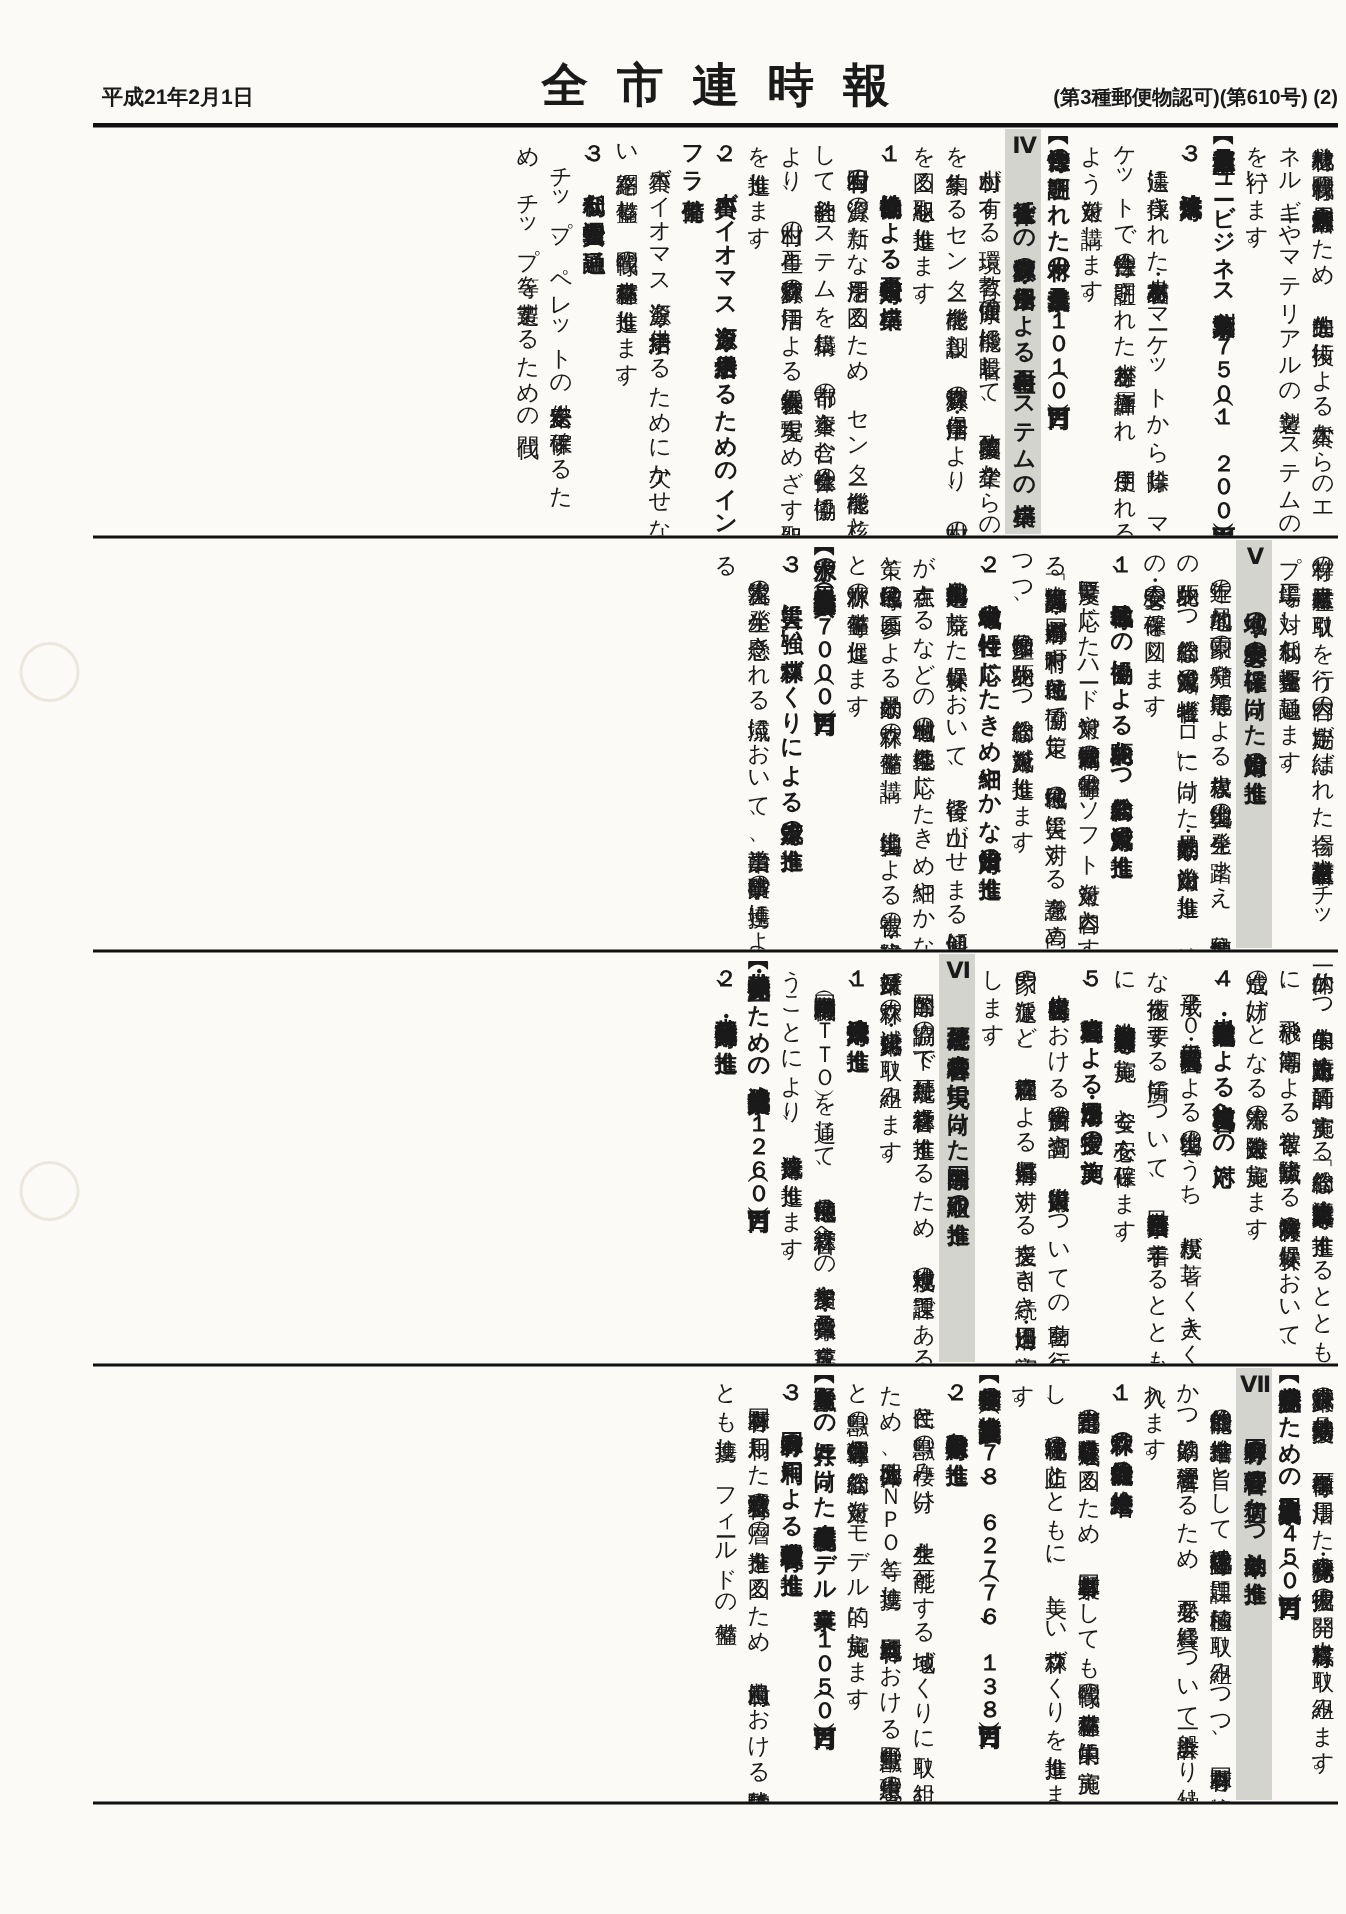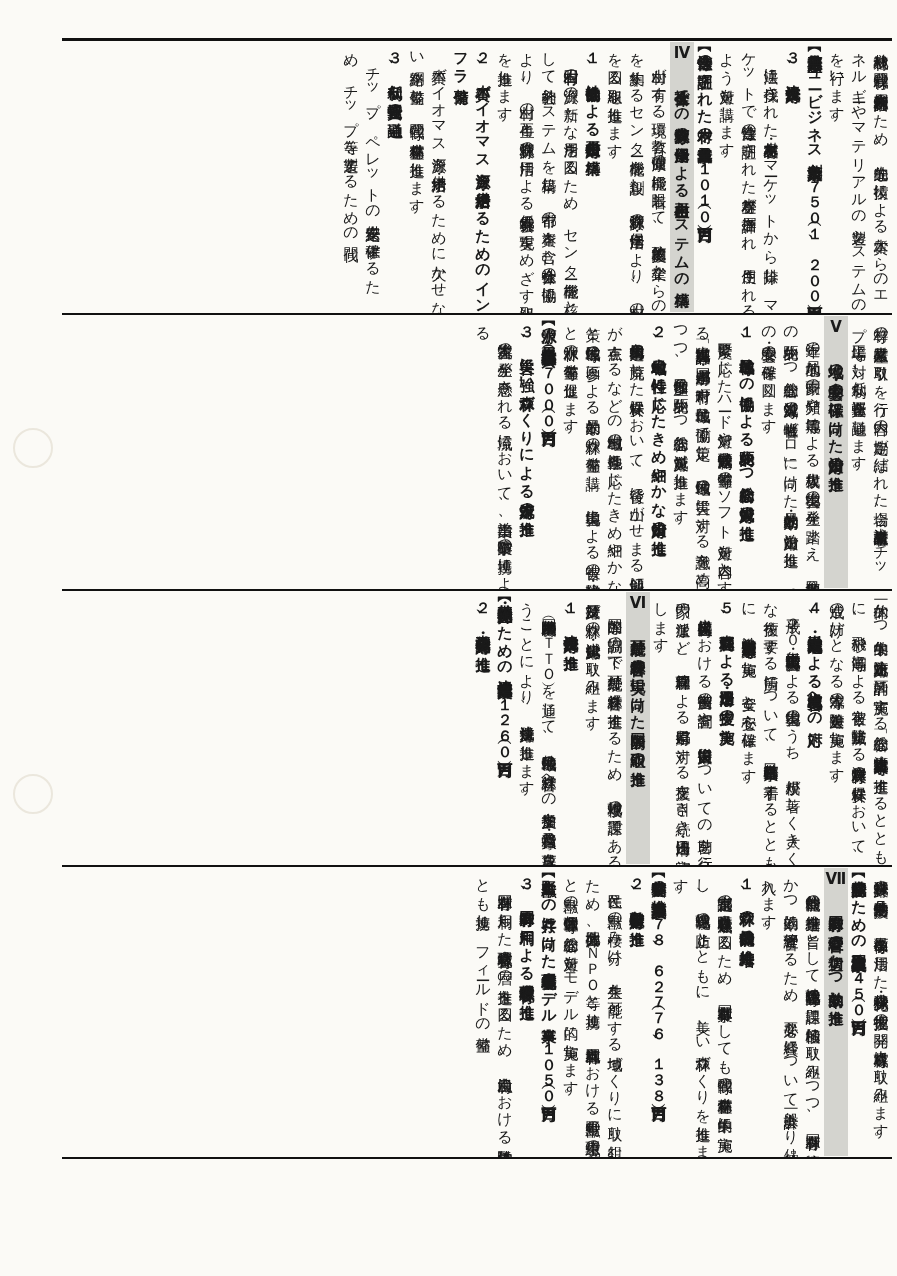--- a/index.html
+++ b/index.html
@@ -63,20 +63,25 @@
   .punch-top{top:428px;}
   .punch-bottom{top:774px;}
 </style>
 </head>
 <body>
 
 <div class="punch punch-top"></div>
 <div class="punch punch-bottom"></div>
 
 <div class="page">
+  <div class="masthead">
+    <span class="date">平成21年2月1日</span>
+    <span class="title">全市連時報</span>
+    <span class="issue">(第3種郵便物認可)(第610号) (2)</span>
+  </div>
   <hr class="rule-thick">
 
   <section class="band band-1">
       <p class="body-cont">林地残材や間伐材等の未利用森林資源活用のため、先進的な技術による木質からのエネルギーやマテリアルの製造システムの構築を行います。</p>
       <p class="bracket">【森林資源活用型ニュービジネス創造対策事業　７５０（１、２００）百万円】</p>
       <p class="num-heading">３、違法伐採対策</p>
       <p class="body">違法に伐採された木材・木材製品をマーケットから排除し、マーケットで合法性等の証明された木材等が一層評価され、使用されるよう対策を講じます。</p>
       <p class="bracket">【合法性等の証明された木材の普及促進事業　１０１（０）百万円】</p>
       <p class="section-heading">Ⅳ　社会全体での森林資源の保全・活用による山村再生システムの構築</p>
       <p class="body">山村が有する環境、教育、健康面の機能に着眼して、政策的支援と企業からの支援を集約するセンター機能を創設し、森林資源の保全・活用により、山村の再生を図る取組を推進します。</p>

